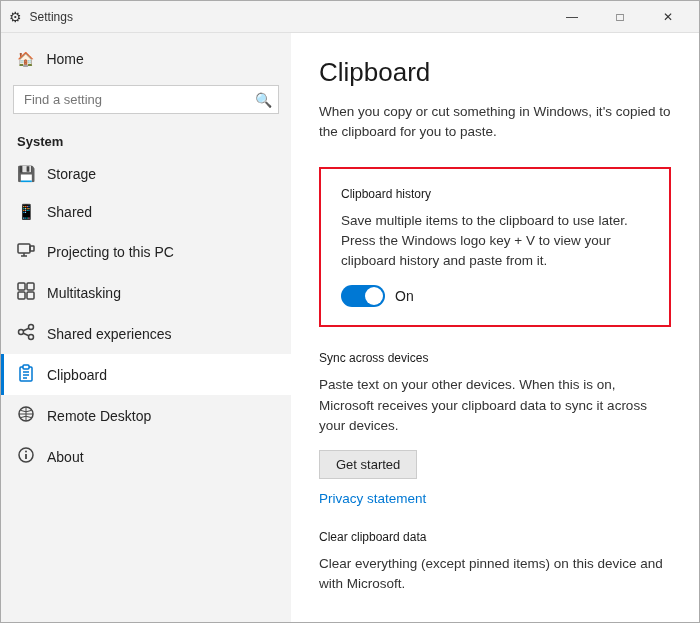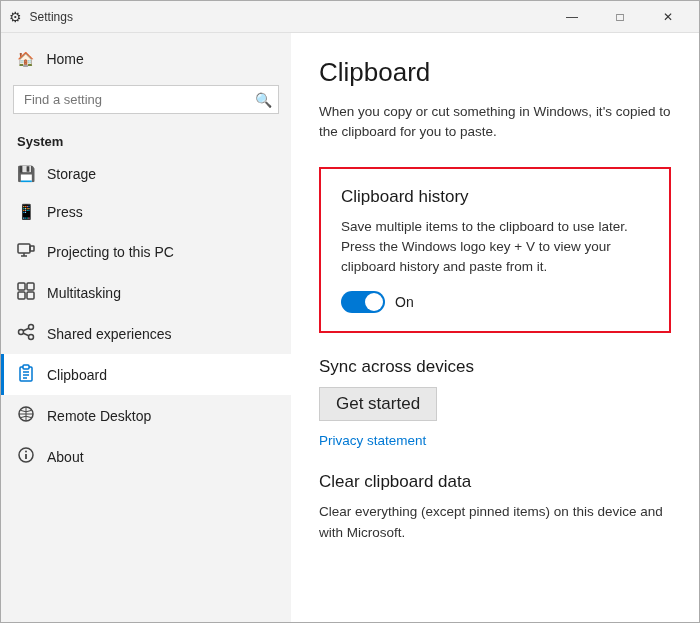--- a/index.html
+++ b/index.html
@@ -156,21 +156,21 @@
     }
 
     
     .clipboard-history-box {
       border: 2px solid #e81123;
       padding: 18px 20px;
       margin-bottom: 24px;
     }
 
     .section-title {
-      font-size: 17px;
+      font-size: 12px;
       font-weight: 400;
       color: #1a1a1a;
       margin-bottom: 10px;
     }
 
     .section-desc {
       font-size: 13.5px;
       color: #333;
       line-height: 1.5;
       margin-bottom: 14px;
@@ -218,21 +218,21 @@
       font-size: 13.5px;
       color: #333;
       line-height: 1.5;
       margin-bottom: 14px;
     }
 
     .get-started-btn {
       background: #e8e8e8;
       border: 1px solid #ccc;
       padding: 6px 16px;
-      font-size: 17px;
+      font-size: 13px;
       cursor: pointer;
       color: #222;
     }
 
     .privacy-link {
       display: block;
       margin-top: 12px;
       font-size: 13.5px;
       color: #0078d4;
       text-decoration: none;
@@ -283,21 +283,21 @@
 
     <div class="sidebar-section-label">System</div>
 
     <div class="sidebar-item">
       <span class="icon">💾</span>
       <span>Storage</span>
     </div>
 
     <div class="sidebar-item">
       <span class="icon">📱</span>
-      <span>Press</span>
+      <span>Shared</span>
     </div>
 
     <div class="sidebar-item">
       <span class="icon">
         <svg width="18" height="18" viewBox="0 0 18 18" fill="none">
           <rect x="1" y="3" width="12" height="9" rx="1" stroke="#444" stroke-width="1.5" fill="none"></rect>
           <rect x="13" y="5" width="4" height="5" rx="0.5" stroke="#444" stroke-width="1.5" fill="none"></rect>
           <line x1="7" y1="12" x2="7" y2="15" stroke="#444" stroke-width="1.5"></line>
           <line x1="4" y1="15" x2="10" y2="15" stroke="#444" stroke-width="1.5"></line>
         </svg>
@@ -378,20 +378,21 @@
       <h2 class="section-title">Clipboard history</h2>
       <p class="section-desc">Save multiple items to the clipboard to use later. Press the Windows logo key + V to view your clipboard history and paste from it.</p>
       <div class="toggle-row">
         <div class="toggle-switch"></div>
         <span class="toggle-label">On</span>
       </div>
     </div>
 
     <div class="sync-section">
       <h2 class="section-title">Sync across devices</h2>
+      <p class="sync-desc">Paste text on your other devices. When this is on, Microsoft receives your clipboard data to sync it across your devices.</p>
       <button class="get-started-btn">Get started</button>
       <a class="privacy-link">Privacy statement</a>
     </div>
 
     <div class="clear-section">
       <h2 class="section-title">Clear clipboard data</h2>
       <p class="clear-desc">Clear everything (except pinned items) on this device and with Microsoft.</p>
     </div>
 
   </div>

